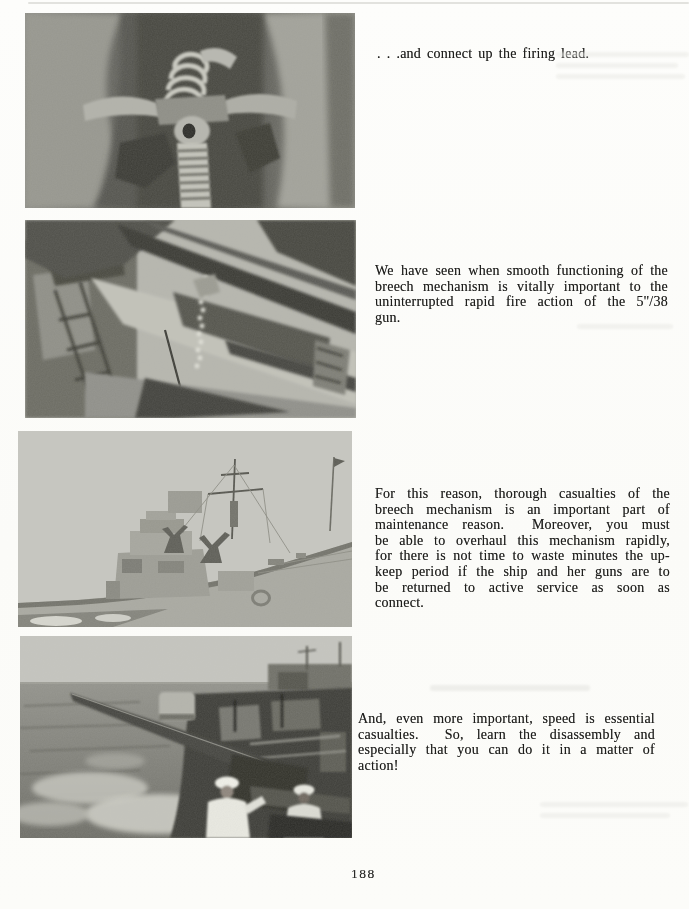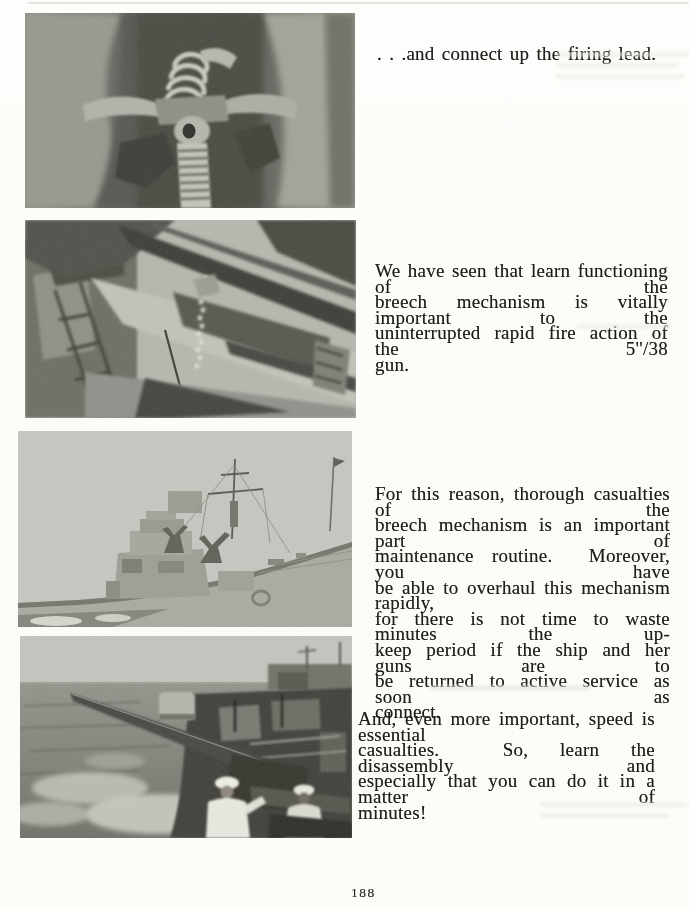--- a/index.html
+++ b/index.html
@@ -14,41 +14,40 @@
   .scan-topline{position:absolute;left:28px;top:2px;width:661px;height:2px;background:#e2e2de;border-radius:1px;}
   .photo{position:absolute;overflow:hidden;background:#9a9a94;}
   .photo svg{display:block;width:100%;height:100%;}
   #photo1{left:25px;top:13px;width:330px;height:195px;}
   #photo2{left:25px;top:220px;width:331px;height:198px;}
   #photo3{left:18px;top:431px;width:334px;height:196px;}
   #photo4{left:20px;top:636px;width:332px;height:202px;}
   .textblock{
     position:absolute;
     color:#1e1e1c;
-    font-size:19px;
+    font-size:14px;
     line-height:15.6px;
     letter-spacing:0.25px;
     word-spacing:2.2px;
     text-shadow:0 0 0.5px rgba(30,30,28,0.55);
   }
   .textblock .line{
     text-align:justify;
     text-align-last:justify;
     white-space:pre-wrap;
   }
   .textblock .line:last-child{text-align-last:left;}
   #caption1{left:377px;top:46px;width:300px;}
   #para2{left:375px;top:263px;width:293px;}
   #para3{left:375px;top:486px;width:295px;}
   #para4{left:358px;top:711px;width:297px;font-family:Liberation Serif, serif;}
   .pagenum{
     position:absolute;left:351px;top:866px;
     color:#2a2a28;font-size:13.5px;letter-spacing:1.5px;
     text-shadow:0 0 0.5px rgba(30,30,28,0.5);
-    margin-top:19px;
   }
   
   .ghost{
     position:absolute;
     filter:blur(1.1px);
     opacity:0.55;
   }
   .ghost .gl{
     height:5px;margin:6px 0;border-radius:2px;
     background:linear-gradient(90deg,#ececе8 0%,#e7e7e3 20%,#efefeb 45%,#e6e6e2 70%,#eeeeea 100%);
@@ -330,42 +329,42 @@
       </g>
 
       <path d="M250,178 L332,186 L332,202 L248,202 Z" fill="#2c2c27" filter="url(#p4b)"></path>
       <rect width="332" height="202" filter="url(#p4n)"></rect>
     </svg>
   </div>
 
   <div class="textblock" id="caption1">. . .and connect up the firing lead.</div>
 
   <div class="textblock" id="para2">
-      <div class="line">We have seen that learn functioning of the</div>
+      <div class="line">We have seen when smooth functioning of the</div>
       <div class="line">breech mechanism is vitally important to the</div>
       <div class="line">uninterrupted rapid fire action of the 5''/38</div>
       <div class="line">gun.</div>
     </div>
 
   <div class="textblock" id="para3">
       <div class="line">For this reason, thorough casualties of the</div>
       <div class="line">breech mechanism is an important part of</div>
-      <div class="line">maintenance routine.  Moreover, you have</div>
+      <div class="line">maintenance reason.  Moreover, you must</div>
       <div class="line">be able to overhaul this mechanism rapidly,</div>
       <div class="line">for there is not time to waste minutes the up-</div>
       <div class="line">keep period if the ship and her guns are to</div>
       <div class="line">be returned to active service as soon as</div>
       <div class="line">connect.</div>
     </div>
 
   <div class="textblock" id="para4">
       <div class="line">And, even more important, speed is essential</div>
       <div class="line">casualties.  So, learn the disassembly and</div>
       <div class="line">especially that you can do it in a matter of</div>
-      <div class="line">minutes!</div>
+      <div class="line">action!</div>
     </div>
 
   <div class="pagenum">188</div>
 
   <div class="ghost" id="ghost1">
     <div class="gl"></div>
       <div class="gl" style="width:92%"></div>
       <div class="gl" style="width:97%"></div>
   </div>
   <div class="ghost" id="ghost2">

